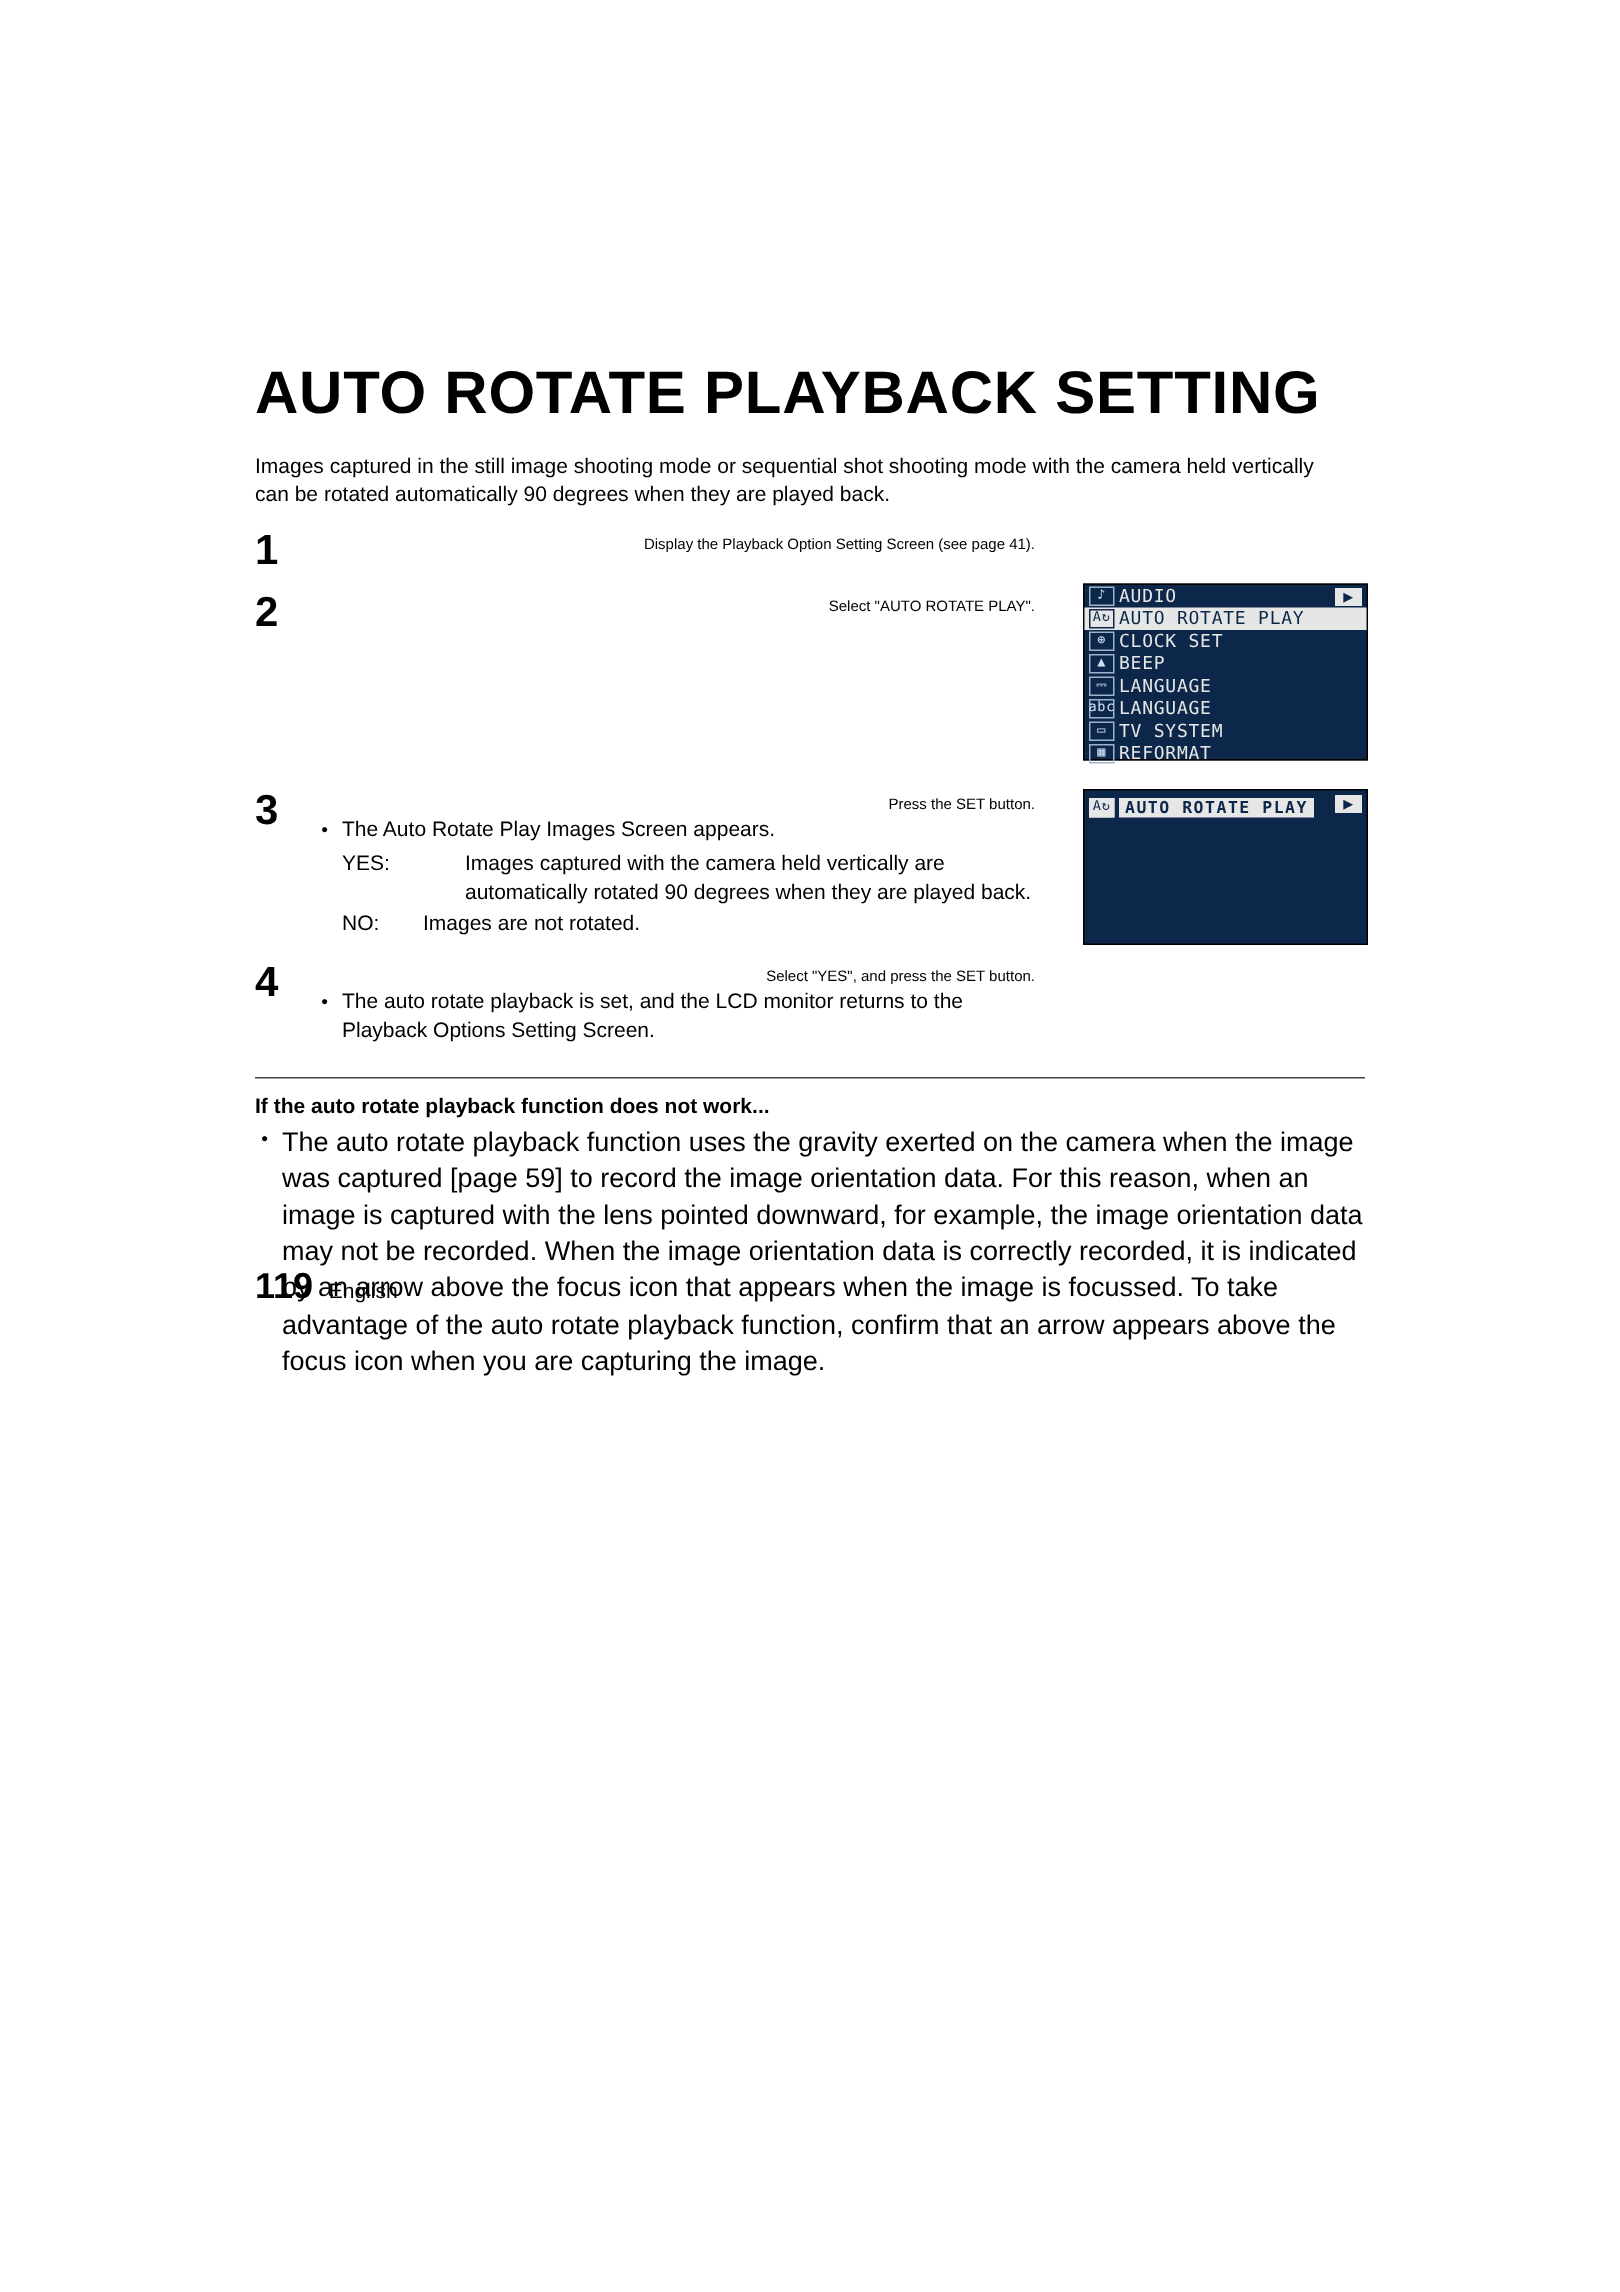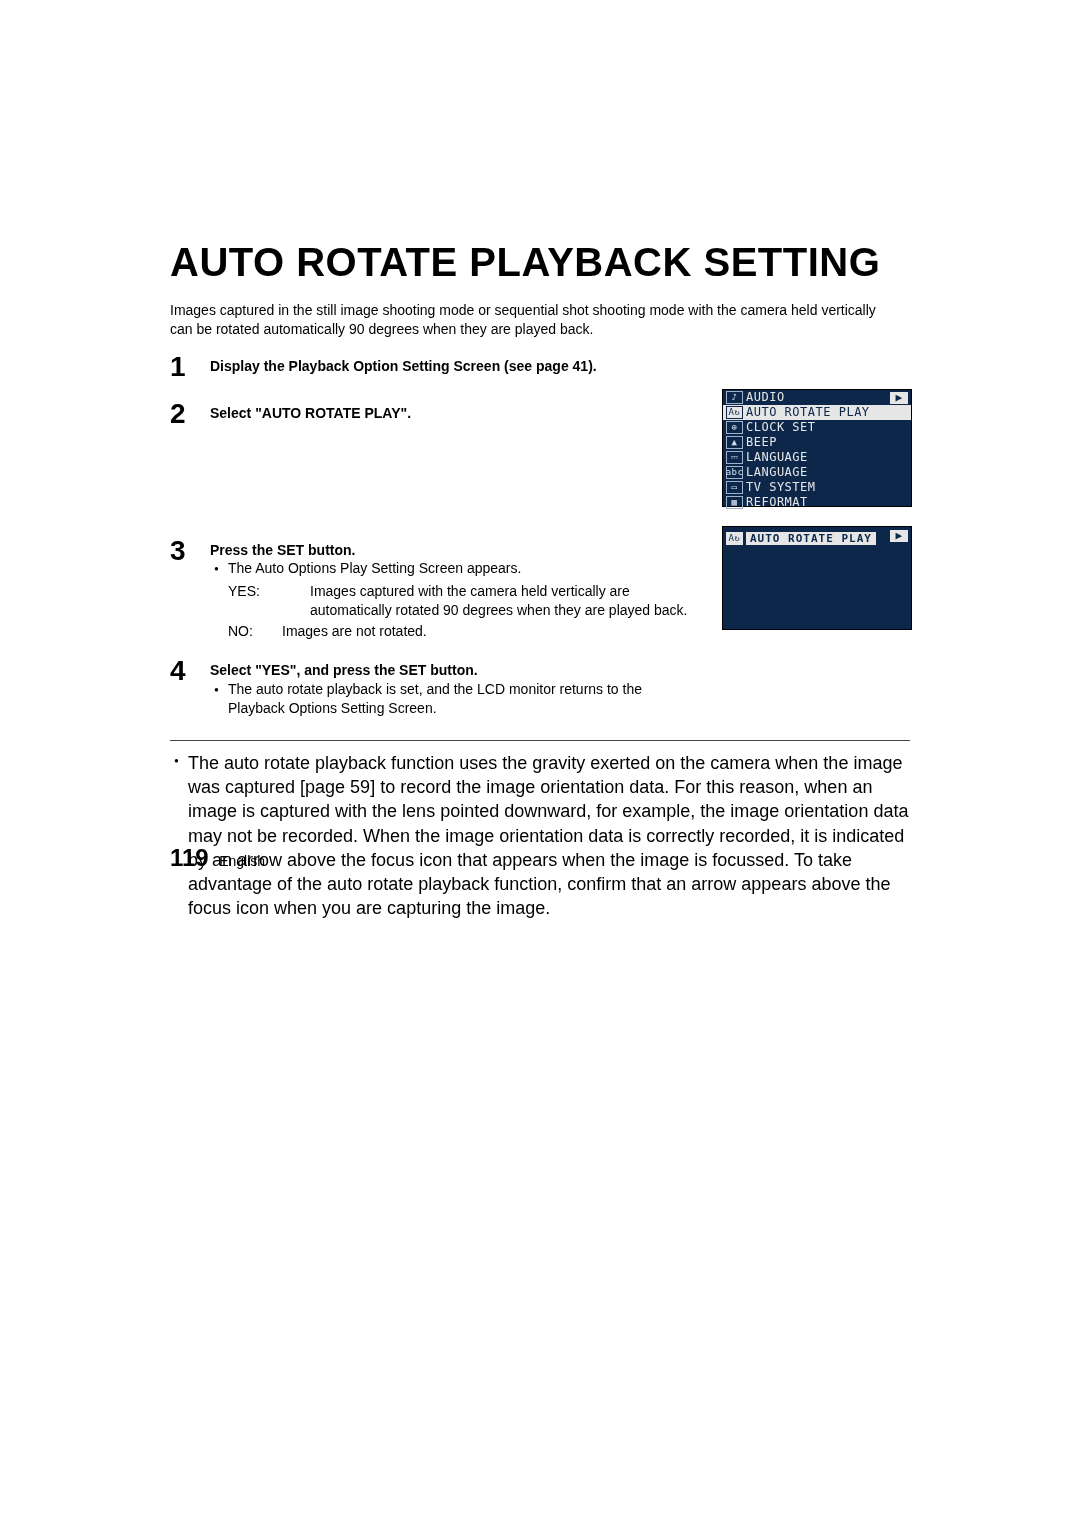--- a/index.html
+++ b/index.html
@@ -39,25 +39,26 @@
   }
   .step-num {
     position: absolute;
     left: 0;
     top: -6px;
     font-size: 28px;
     font-weight: 800;
     font-family: Arial, sans-serif;
   }
   .step-head {
-    font-size: 14px;
-    font-weight: 700;
+    font-size: 10px;
+    font-weight: 400;
     line-height: 1.35;
     max-width: 480px;
     margin: 0;
+    text-align: right;
   }
   .step2 { margin-top: 28px; }
   .step3 { margin-top: 18px; }
   .step4 { margin-top: 20px; }
   .notes {
     margin-top: 6px;
     padding-left: 18px;
     font-size: 14px;
     line-height: 1.35;
     max-width: 480px;
@@ -286,21 +287,21 @@
     <div class="lcd-row">
       <span class="icon-box">▦</span>
       <span>REFORMAT</span>
     </div>
   </div>
 
   <div class="step step3" style="margin-top:118px;">
     <div class="step-num">3</div>
     <p class="step-head">Press the SET button.</p>
     <ul class="bullet notes">
-      <li>The Auto Options Play Setting Screen appears.</li>
+      <li>The Auto Rotate Play Images Screen appears.</li>
     </ul>
     <div class="def" style="padding-left:18px;gap:28px;">
       <div class="def-term">YES:</div>
       <div class="def-body">Images captured with the camera held vertically are automatically rotated 90 degrees when they are played back.</div>
     </div>
     <div class="def" style="padding-left:18px;">
       <div class="def-term">NO:</div>
       <div class="def-body">Images are not rotated.</div>
     </div>
   </div>
@@ -317,20 +318,21 @@
 
   <div class="step step4">
     <div class="step-num">4</div>
     <p class="step-head">Select "YES", and press the SET button.</p>
     <ul class="bullet notes">
       <li>The auto rotate playback is set, and the LCD monitor returns to the Playback Options Setting Screen.</li>
     </ul>
   </div>
 
   <hr class="caution-rule">
+  <p class="caution-sub">If the auto rotate playback function does not work...</p>
   <ul class="bullet">
     <li class="caution-body" style="padding-left:18px;">The auto rotate playback function uses the gravity exerted on the camera when the image was captured [page 59] to record the image orientation data. For this reason, when an image is captured with the lens pointed downward, for example, the image orientation data may not be recorded. When the image orientation data is correctly recorded, it is indicated by an arrow above the focus icon that appears when the image is focussed. To take advantage of the auto rotate playback function, confirm that an arrow appears above the focus icon when you are capturing the image.</li>
   </ul>
 
   <div class="footer">
     <span class="page-num">119</span>
     <span class="page-lang">English</span>
   </div>
 
 </div>

